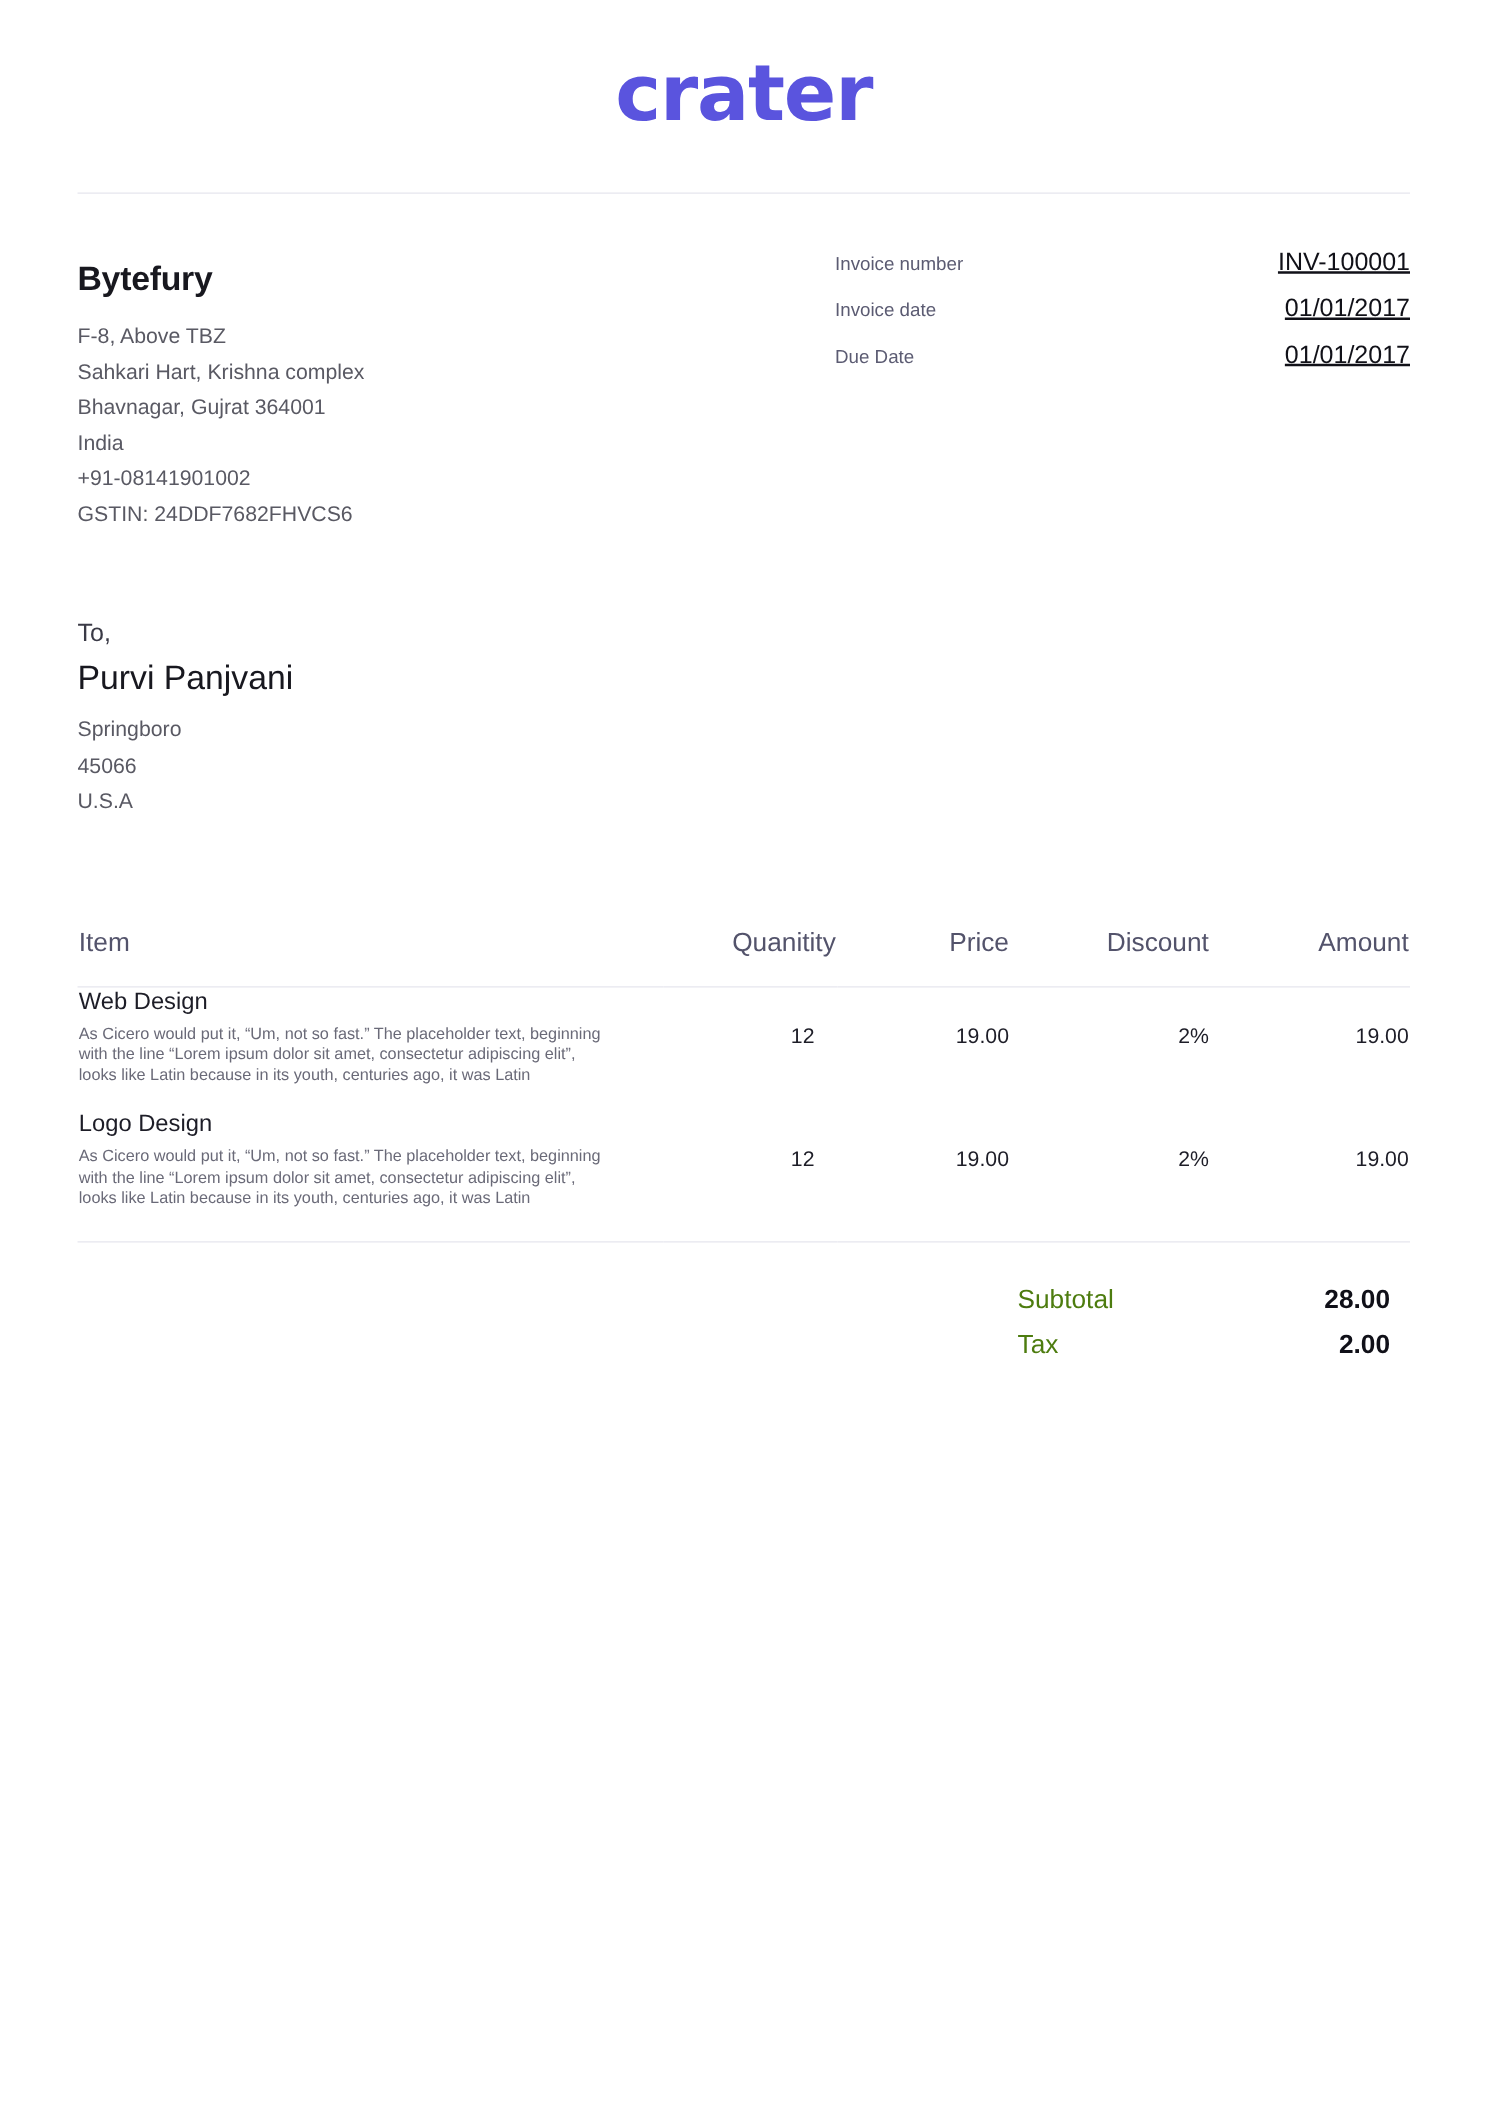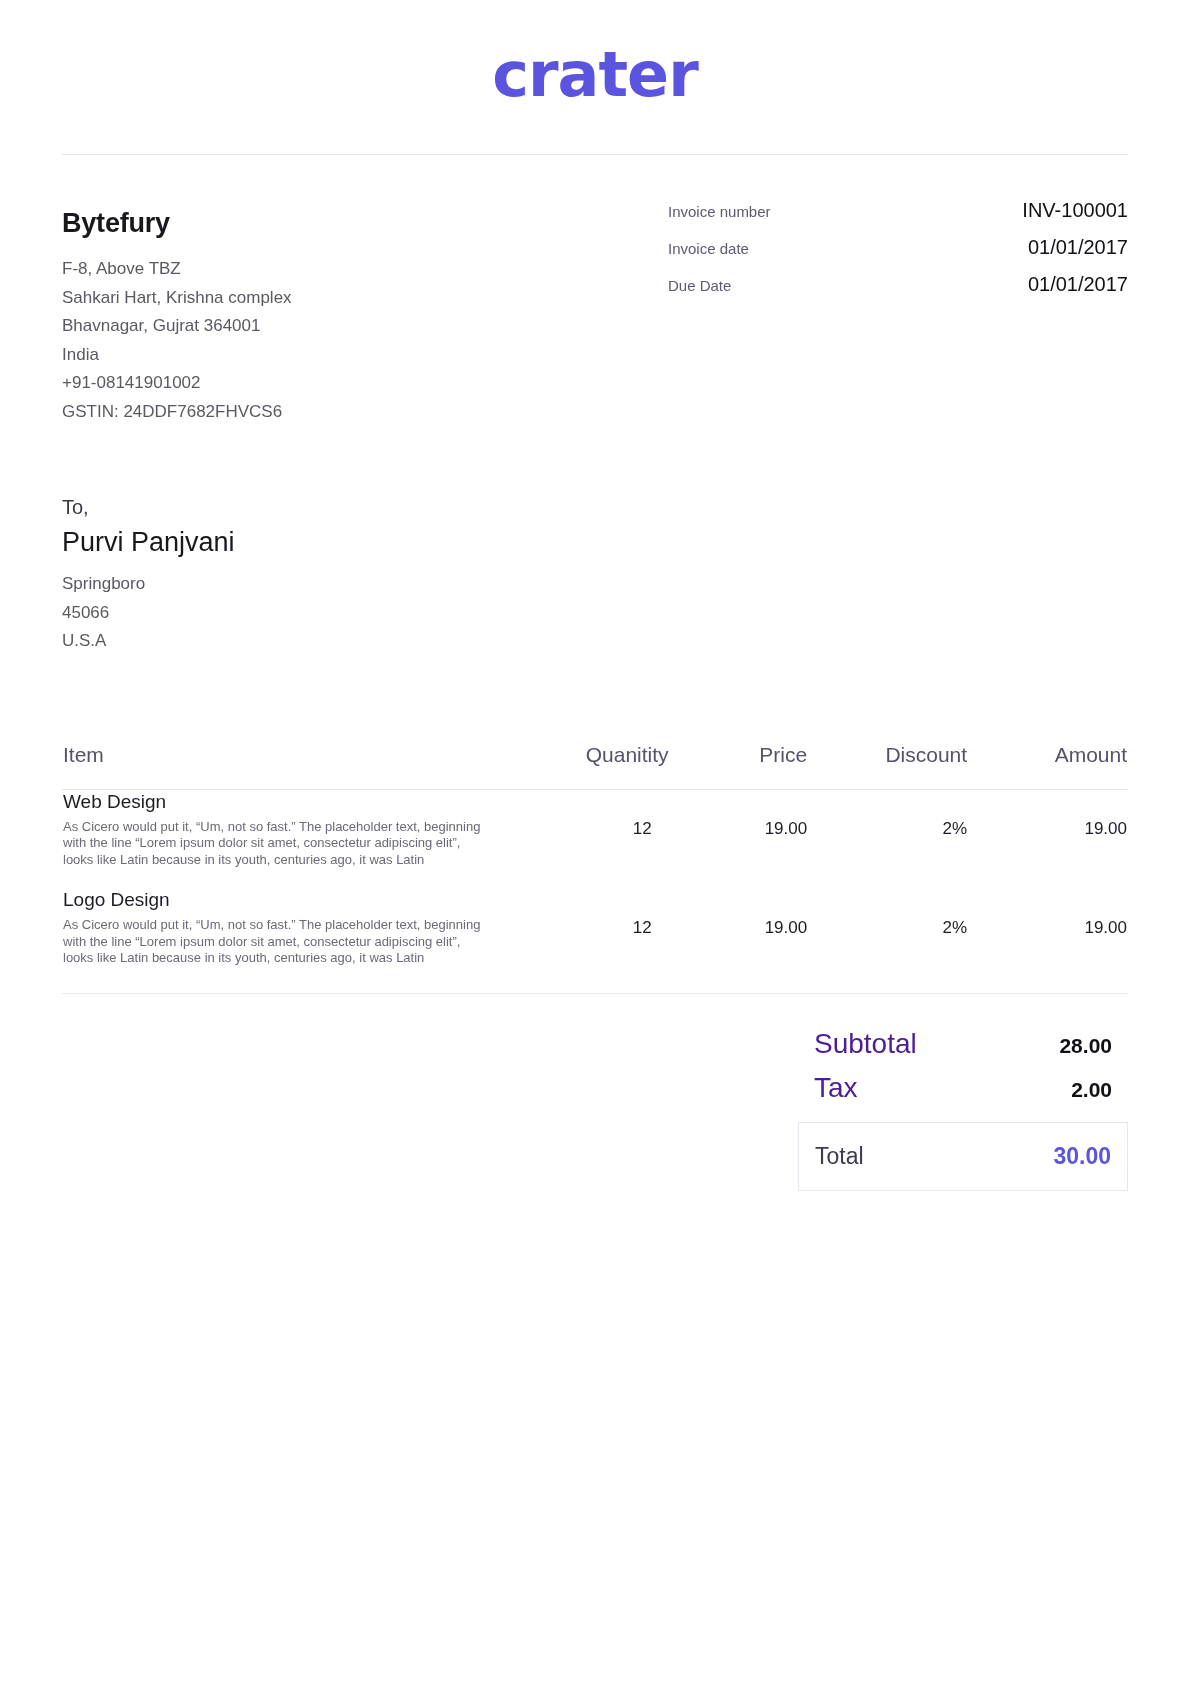--- a/index.html
+++ b/index.html
@@ -77,20 +77,21 @@
     margin-bottom: 14px;
   }
   .meta-label {
     font-size: 15px;
     color: #5b5b72;
   }
   .meta-value {
     font-size: 20px;
     color: #111118;
     font-weight: 500;
+    text-decoration: underline;
   }
 
   
   .billto-block {
     padding: 70px 62px 0 62px;
   }
   .billto-to {
     font-size: 20px;
     color: #3a3a46;
     margin-bottom: 8px;
@@ -171,22 +172,22 @@
   .totals {
     width: 330px;
   }
   .totals-row {
     display: flex;
     justify-content: space-between;
     align-items: baseline;
     padding: 6px 16px;
   }
   .totals-label {
-    font-size: 28px;
-    color: #4c1d95;
+    font-size: 21px;
+    color: #4d7c0f;
   }
   .totals-value {
     font-size: 21px;
     color: #101018;
     font-weight: bold;
   }
   .totals-row.grand {
     border: 1px solid #e6e6ee;
     padding: 20px 16px;
     margin-top: 12px;
@@ -288,20 +289,16 @@
   <div class="totals-wrap">
     <div class="totals">
       <div class="totals-row">
         <span class="totals-label">Subtotal</span>
         <span class="totals-value">28.00</span>
       </div>
       <div class="totals-row">
         <span class="totals-label">Tax</span>
         <span class="totals-value">2.00</span>
       </div>
-      <div class="totals-row grand">
-        <span class="totals-label">Total</span>
-        <span class="totals-value">30.00</span>
-      </div>
     </div>
   </div>
 
 </div>
 
 </body></html>

